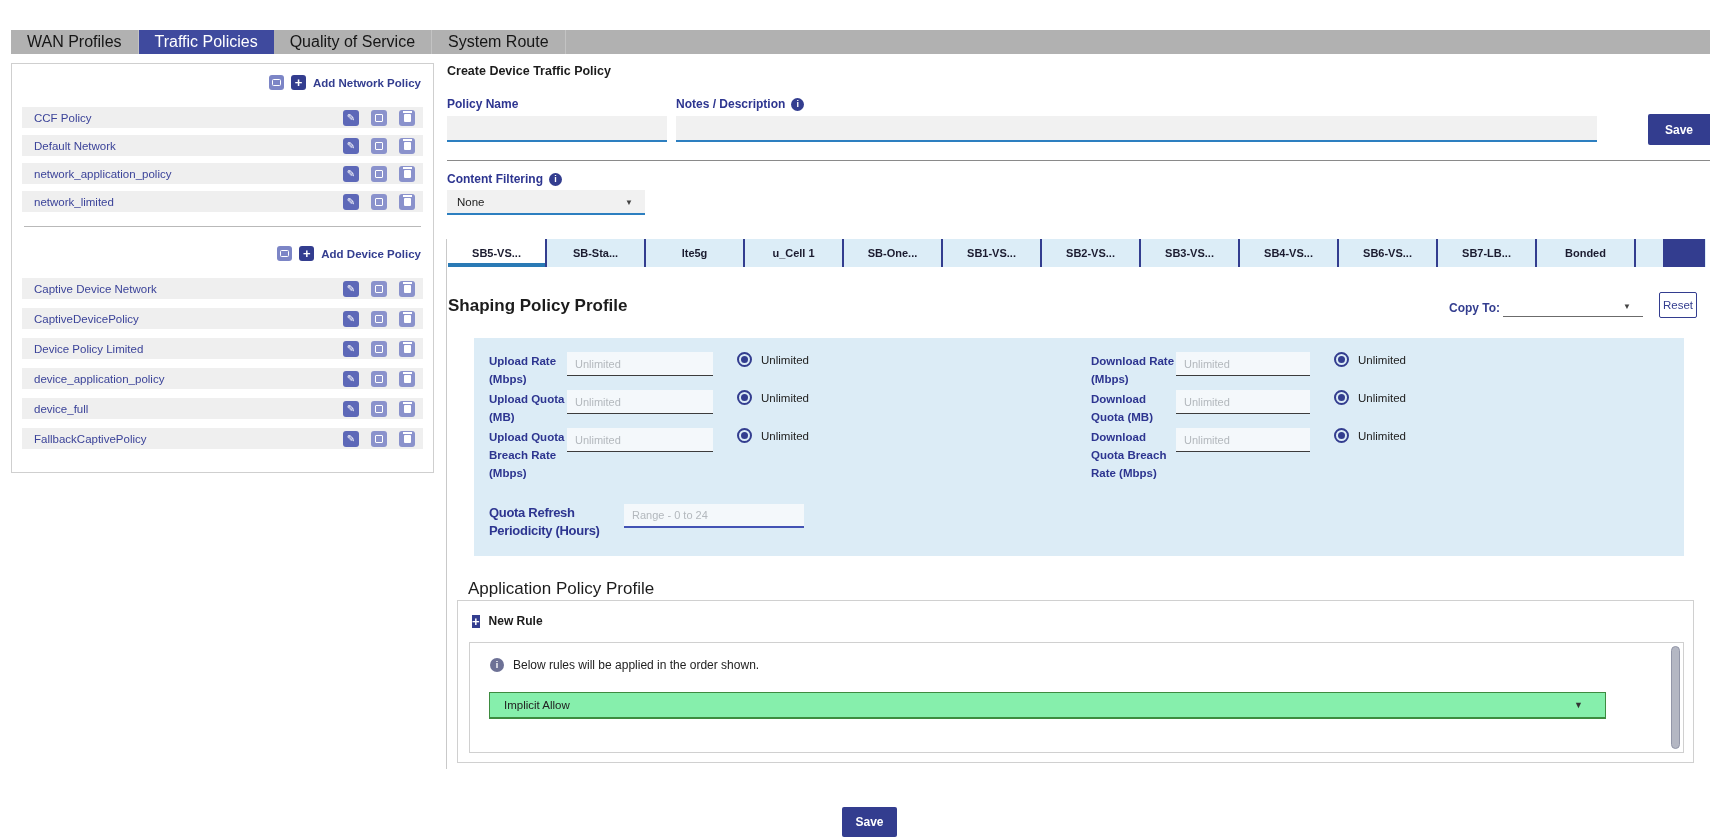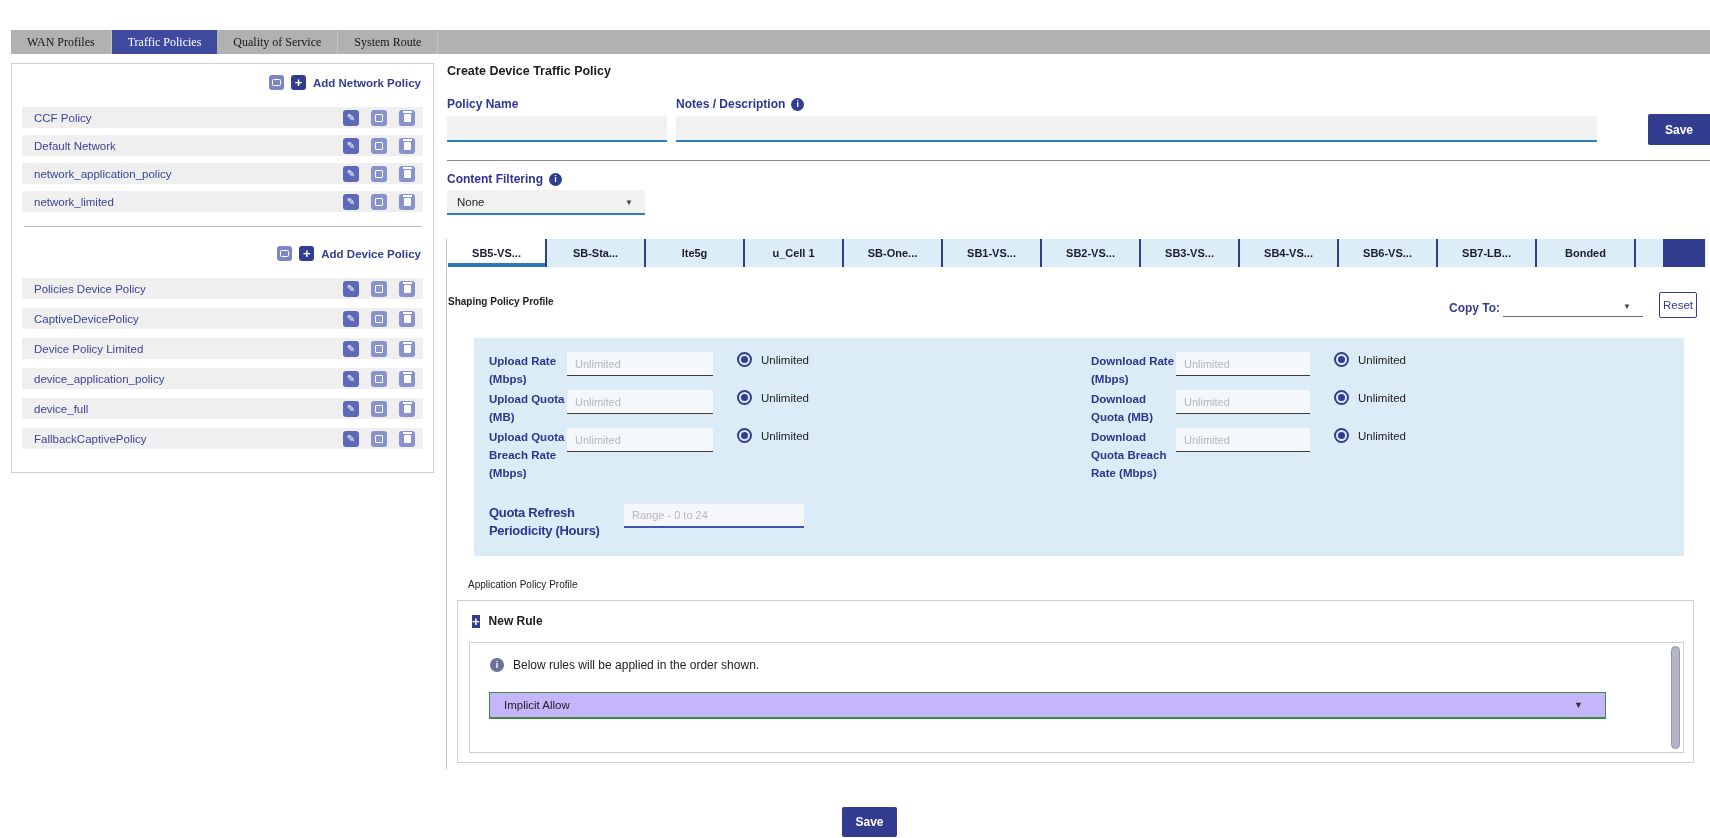--- a/index.html
+++ b/index.html
@@ -7,22 +7,22 @@
     font-family:"Liberation Sans", sans-serif; font-size:12px; color:#222; }
   .canvas { position:relative; width:1710px; height:838px; background:#fff; overflow:hidden; }
 
   
   .app-header { position:absolute; left:0; top:0; width:100%; height:28px; background:#fff; }
   .brand-circle { position:absolute; left:-7px; top:4px; width:17px; height:17px; border-radius:50%; background:#333d8f; }
   .app-title { position:absolute; left:19px; top:4px; font-size:14px; font-weight:bold; color:#101010; }
 
   
   .main-tabs { position:absolute; left:11px; top:30px; right:0; height:24px; background:#b1b1b1; display:flex; }
-  .main-tab { height:24px; line-height:24px; padding:0 16px; font-size:12px; color:#161616;
-    border-right:1px solid #c3c3c3; cursor:pointer; white-space:nowrap;font-family:Liberation Serif, serif; }
+  .main-tab { height:24px; line-height:24px; padding:0 16px; font-size:16px; color:#161616;
+    border-right:1px solid #c3c3c3; cursor:pointer; white-space:nowrap; }
   .main-tab.active { background:#3f4a9e; color:#fff; border-right:none; }
 
   
   .sidebar { position:absolute; left:11px; top:63px; width:423px; background:#fff;
     border:1px solid #cfcfcf; padding:8px 10px 14px 10px; }
   .add-row { display:flex; justify-content:flex-end; align-items:center; gap:7px; height:17px; margin:2px 2px 16px 0; }
   .add-row .mini-icon { width:15px; height:15px; border-radius:3px; display:inline-flex; align-items:center; justify-content:center; cursor:pointer; }
   .mini-icon.clone { background:#7c85c6; }
   .clone-glyph { width:9px; height:7px; border:1.2px solid #fff; border-radius:1.5px; }
   .mini-icon.plus { background:#333d8f; color:#fff; font-size:13px; font-weight:bold; line-height:1; }
@@ -61,21 +61,21 @@
 
   
   .device-area { position:absolute; left:446px; top:239px; width:1264px; height:530px; border-left:1px solid #c9c9c9; }
   .device-tabs { position:absolute; left:1px; top:0; width:1258px; height:28px; display:flex; background:#dcedf7; }
   .device-tab { position:relative; width:99px; height:28px; flex:none; background:#dcedf7; border-right:2px solid #333d8f;
     display:flex; align-items:center; justify-content:center; font-size:11px; font-weight:bold; color:#1b1b2f; cursor:pointer; white-space:nowrap; }
   .device-tab.active { background:#fff; }
   .device-tab.active::after { content:''; position:absolute; left:0; right:0; bottom:0; height:4px; background:#2a7ab5; }
   .tab-end-block { width:42px; height:28px; flex:none; background:#333d8f; cursor:pointer; }
 
-  .section-title { position:absolute; font-size:10px; font-weight:bold; color:#1c1c1c;text-align:center; }
+  .section-title { position:absolute; font-size:17px; font-weight:bold; color:#1c1c1c;text-align:center; }
   .copyto-label { position:absolute; left:1002px; top:62px; font-size:12px; font-weight:bold; color:#333d8f; }
   #copyto-dropdown { position:absolute; left:1056px; top:56px; width:140px; height:22px; background:transparent;
     border-bottom:1px solid #6b6b6b; }
   .reset-btn { position:absolute; left:1212px; top:53px; width:38px; height:26px; background:#fff; color:#333d8f;
     border:1px solid #333d8f; border-radius:2px; font-size:11.5px; font-family:"Liberation Sans", sans-serif; cursor:pointer; }
 
   
   .shaping-box { position:absolute; left:27px; top:99px; width:1210px; height:218px; background:#dcecf6; }
   .s-col-left  { position:absolute; left:15px; top:14px; width:600px; }
   .s-col-right { position:absolute; left:617px; top:14px; width:580px; }
@@ -99,21 +99,21 @@
 
   
   .app-title-pos { left:1px; top:340px; font-weight:normal; color:#1c1c1c;margin-left:20px; }
   .rules-outer { position:absolute; left:10px; top:361px; width:1237px; height:163px; border:1px solid #d0d0d0; background:#fff; }
   .new-rule-row { display:flex; align-items:center; gap:9px; padding:13px 0 0 14px; cursor:pointer; }
   .new-rule-label { font-size:12px; font-weight:bold; color:#1c1c1c; }
   .rules-inner { position:absolute; left:11px; top:41px; width:1215px; height:111px; border:1px solid #d0d0d0; background:#fff; }
   .rules-info { display:flex; align-items:center; gap:9px; padding:15px 0 0 20px; }
   .rules-info .info-icon { background:#6d7196; width:14px; height:14px; }
   .rules-info-text { font-size:12px; color:#222; }
-  #rule-select { position:absolute; left:19px; top:49px; width:1117px; height:27px; background:#c4b5fd;
+  #rule-select { position:absolute; left:19px; top:49px; width:1117px; height:27px; background:#86efac;
     border:1.5px solid #3d8b40; border-bottom:2px solid #3d8b40; display:flex; align-items:center;
     padding:0 30px 0 14px; font-size:11.5px; color:#222; cursor:pointer; }
   #rule-select .caret { right:22px; font-size:9px; color:#333; }
   .scroll-thumb { position:absolute; right:3px; top:3px; bottom:3px; width:9px; background:#b4b7c3;
     border:1px solid #9296a8; border-radius:5px; cursor:pointer; }
 
   .save-bottom { position:absolute; left:842px; top:807px; width:55px; height:30px; background:#333d8f; color:#fff;
     border:none; border-radius:2px; font-weight:bold; font-size:12px; font-family:"Liberation Sans", sans-serif; cursor:pointer; }
 </style>
 </head>
@@ -209,21 +209,21 @@
     <div class="add-row">
       <span class="mini-icon clone">
           <span class="clone-glyph"></span>
         </span>
       <span class="mini-icon plus">+</span>
       <span class="add-link">Add Device Policy</span>
     </div>
     <div class="device-list">
 
     <div class="policy-row">
-          <span class="policy-name">Policies Device Policy</span>
+          <span class="policy-name">Captive Device Network</span>
           <span class="row-icons">
             <span class="icon-btn edit">
               <span class="pencil">✎</span>
             </span>
             <span class="icon-btn copy">
               <span class="copy-glyph"></span>
             </span>
             <span class="icon-btn del">
               <span class="trash-glyph"></span>
             </span>

